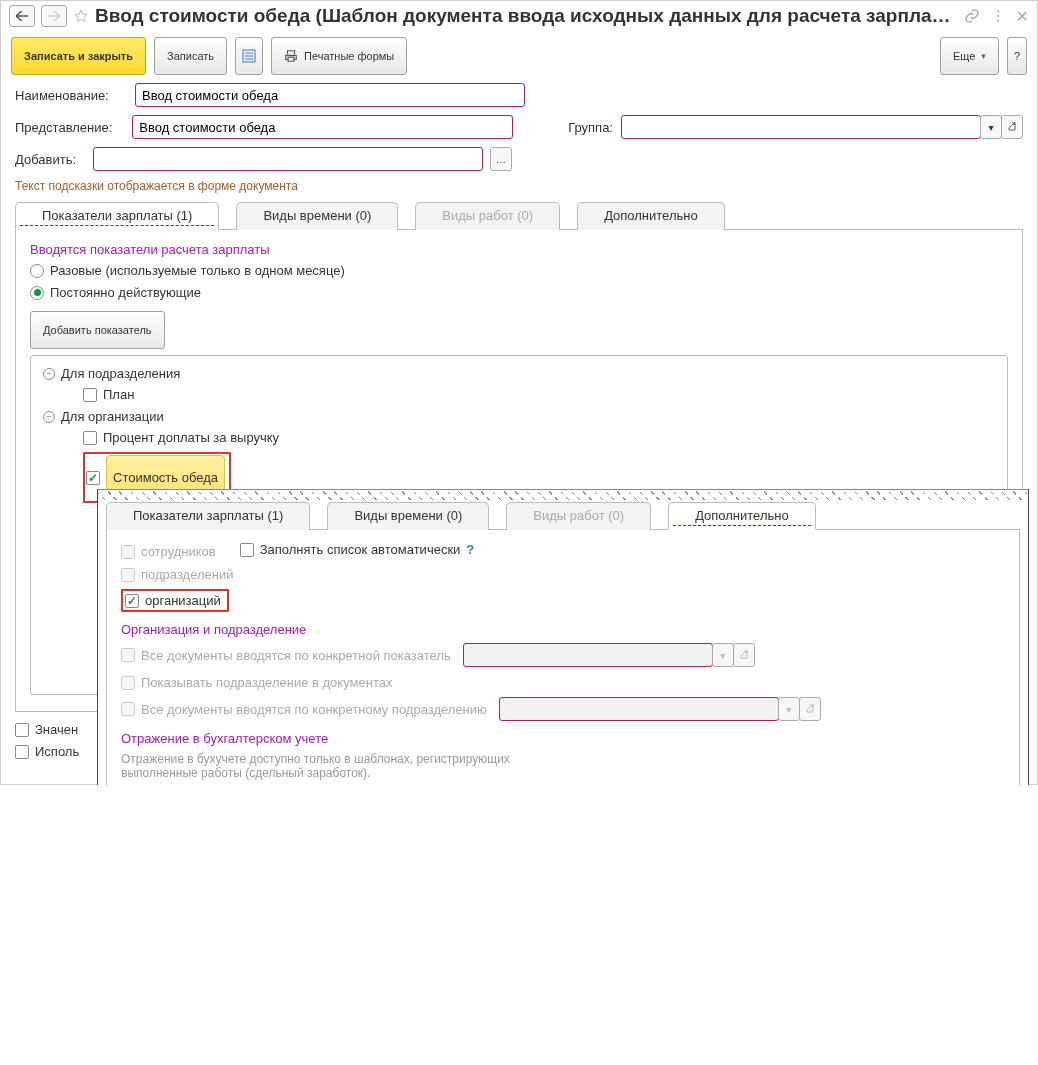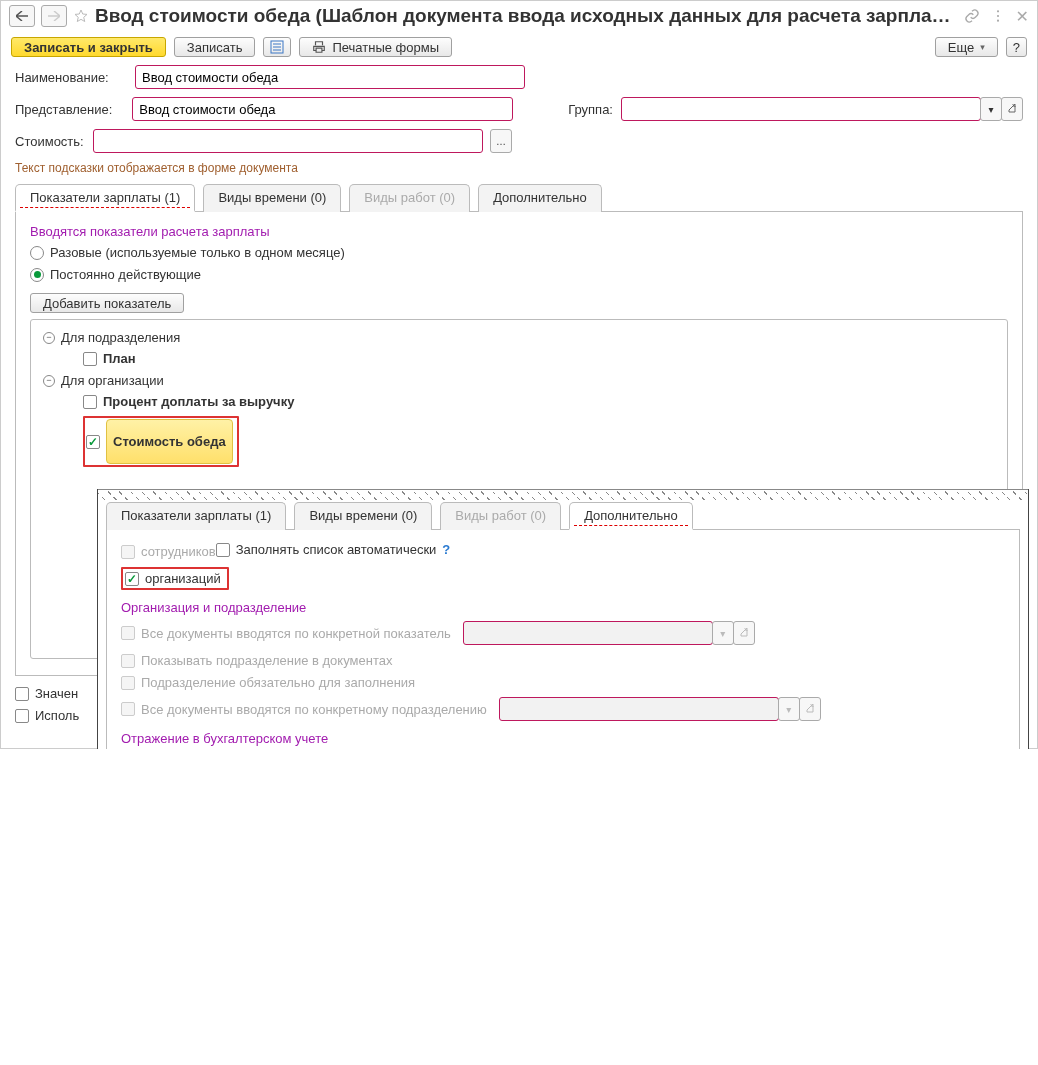--- a/index.html
+++ b/index.html
@@ -10,58 +10,58 @@
   .nav-btn { width: 26px; height: 22px; border: 1px solid #aaa; border-radius: 3px; background: #f7f7f7; display: inline-flex; align-items: center; justify-content: center; cursor: pointer; }
   .nav-btn.disabled { color: #bbb; }
   .nav-btn svg { display: block; }
   .star-icon { color: #bbb; width: 18px; height: 18px; }
   .title { font-size: 19px; font-weight: bold; color: #333; flex: 1; white-space: nowrap; overflow: hidden; text-overflow: ellipsis; }
   .title-icons { display: flex; align-items: center; gap: 10px; color: #aaa; }
   .ic { width: 16px; height: 16px; display: inline-flex; align-items: center; justify-content: center; cursor: pointer; }
   .close-x { font-size: 16px; color: #aaa; cursor: pointer; }
 
   .toolbar { display: flex; align-items: center; padding: 6px 10px; gap: 8px; }
-  .btn { border: 1px solid #a0a0a0; border-radius: 3px; background: linear-gradient(#fdfdfd, #e8e8e8); padding: 4px 12px; cursor: pointer; font-size: 13px; color: #333; height: 20px; display: inline-flex; align-items: center; gap: 6px; }
+  .btn { border: 1px solid #a0a0a0; border-radius: 3px; background: linear-gradient(#fdfdfd, #e8e8e8); padding: 4px 12px; cursor: pointer; font-size: 11px; color: #333; height: 38px; display: inline-flex; align-items: center; gap: 6px; }
   .btn.primary { background: linear-gradient(#ffe96a, #ffd92e); border-color: #c7a600; font-weight: bold; }
   .btn.icon-only { padding: 4px 6px; }
   .btn.disabled { color: #aaa; background: #f0f0f0; cursor: default; }
   .toolbar-spacer { flex: 1; }
   .more-btn::after { content: " ▾"; font-size: 9px; color: #666; }
 
   .form-area { padding: 2px 14px 10px; }
   .row { display: flex; align-items: center; margin-bottom: 8px; gap: 8px; }
   .lbl { width: 112px; color: #333; }
   input[type=text].field { border: 1px solid #be185d; border-radius: 3px; padding: 3px 6px; font-size: 13px; height: 24px; }
   .w-med { width: 390px; }
   .mini-btn { width: 22px; height: 24px; border: 1px solid #aaa; background: #f7f7f7; display: inline-flex; align-items: center; justify-content: center; font-size: 10px; cursor: pointer; border-radius: 3px; margin-left: -1px; }
   .note { color: #a06030; font-size: 12px; }
 
   
   .tabstrip { display: flex; border-bottom: 1px solid #bbb; margin-top: 8px; }
-  .tab { border: 1px solid #bbb; border-bottom: none; border-top-left-radius: 5px; border-top-right-radius: 5px; padding: 5px 14px; margin-right: 8px; background: #f3f3f3; cursor: pointer; position: relative; top: 1px; }
+  .tab { border: 1px solid #bbb; border-bottom: none; border-top-left-radius: 5px; border-top-right-radius: 5px; padding: 5px 26px; margin-right: 17px; background: #f3f3f3; cursor: pointer; position: relative; top: 1px; }
   .tab.active { background: #fff; border-bottom: 2px solid #fff; }
   .tab.active.dashed-red::after { content: ""; position: absolute; left: 4px; right: 4px; bottom: 2px; border-bottom: 1px dashed #d00; }
   .tab.disabled { color: #aaa; }
   .tabpane { border: 1px solid #bbb; border-top: none; padding: 12px 14px 16px; }
 
   .grn-head { color: #a21caf; margin-bottom: 6px; }
   .grey-note { color: #999; font-size: 12px; margin-bottom: 6px; }
 
   .radio-row, .check-row { display: flex; align-items: center; gap: 6px; margin-bottom: 7px; }
   .radio { width: 14px; height: 14px; border: 1px solid #888; border-radius: 50%; display: inline-flex; align-items: center; justify-content: center; }
   .radio.checked::after { content: ""; width: 7px; height: 7px; border-radius: 50%; background: #0a9a3c; }
   .checkbox { width: 14px; height: 14px; border: 1px solid #888; border-radius: 2px; display: inline-flex; align-items: center; justify-content: center; background: #fff; }
   .checkbox.checked::after { content: "✓"; color: #0a9a3c; font-size: 12px; font-weight: bold; line-height: 1; }
   .checkbox.disabled { border-color: #ccc; background: #f5f5f5; }
   .check-row.disabled { color: #aaa; }
 
   .tree-box { border: 1px solid #bbb; border-radius: 3px; padding: 10px 12px; margin-top: 6px; }
   .tree-item { display: flex; align-items: center; gap: 6px; margin-bottom: 6px; }
   .tree-toggle { width: 12px; height: 12px; border: 1px solid #888; border-radius: 50%; display: inline-flex; align-items: center; justify-content: center; font-size: 9px; line-height: 1; color: #555; }
-  .tree-children { padding-left: 40px; font-weight: bold; }
+  .tree-children { padding-left: 40px; }
   
   .highlight-frame { border: 2px solid #d33; padding: 1px 4px 1px 1px; display: inline-flex; align-items: center; gap: 6px; border-radius: 1px; }
   .highlight-label { background: linear-gradient(#fff1a6, #ffe06b); padding: 14px 6px; border: 1px solid #e0c142; border-radius: 4px; }
 
   
   .torn-overlay { position: absolute; left: 96px; top: 488px; width: 932px; background: #fff; border: 1px solid #444; border-top: none; padding: 0; }
   .torn-edge { height: 12px; background: #fff; position: relative; overflow: hidden; border-top: 1px solid #888; }
   .torn-edge::before {
     content: ""; position: absolute; left: -4px; right: -4px; top: -3px; height: 14px;
     background: repeating-linear-gradient(-45deg, transparent 0 4px, #fff 4px 8px),
@@ -155,21 +155,21 @@
         <input type="text" class="field" style="flex: 1 1 0%; width: 360px;">
         <span class="mini-btn">▾</span>
         <span class="mini-btn">
           <svg width="10" height="10" viewBox="0 0 10 10">
               <path fill="none" stroke="#666" d="M2 6v2h6V2H6M2 6 8 0M5 0h3v3"></path>
             </svg>
         </span>
       </div>
     </div>
     <div class="row">
-      <span class="lbl" style="width:70px">Стоимость:</span>
+      <span class="lbl" style="width:70px">Добавить:</span>
       <input type="text" class="field w-med" style="">
       <span class="mini-btn">…</span>
     </div>
     <div class="note">Текст подсказки отображается в форме документа</div>
 
     <div class="tabstrip">
       <div class="tab active dashed-red">Показатели зарплаты (1)</div>
       <div class="tab">Виды времени (0)</div>
       <div class="tab disabled">Виды работ (0)</div>
       <div class="tab">Дополнительно</div>
@@ -229,30 +229,34 @@
   <div class="torn-overlay">
     <div class="torn-edge"></div>
     <div class="torn-content">
       <div class="tabstrip" style="margin-top:0">
         <div class="tab">Показатели зарплаты (1)</div>
         <div class="tab">Виды времени (0)</div>
         <div class="tab disabled">Виды работ (0)</div>
         <div class="tab active dashed-red">Дополнительно</div>
       </div>
       <div class="tabpane" style="min-height:500px">
-        <div style="display:flex; align-items:center; margin-bottom:6px">
+        <div style="display:flex; gap:24px; align-items:center; margin-bottom:6px">
           <div class="check-row disabled" style="margin-bottom:0">
             <span class="checkbox disabled"></span>
             <span>сотрудников</span>
           </div>
           <div class="check-row" style="margin-bottom:4px">
             <span class="checkbox"></span>
             <span>Заполнять список автоматически</span>
             <span style="color:#2a7ad1; font-weight:bold; cursor:pointer">?</span>
           </div>
+        </div>
+        <div class="check-row disabled">
+          <span class="checkbox disabled"></span>
+          <span>подразделений</span>
         </div>
         <div class="highlight-frame" style="padding:2px 6px 2px 2px">
           <span class="checkbox checked"></span>
           <span>организаций</span>
         </div>
 
         <div class="sec">
           <div class="grn-head">Организация и подразделение</div>
           <div class="grp-row">
             <div class="check-row disabled" style="margin-bottom:0">
@@ -266,24 +270,20 @@
                 <svg width="10" height="10" viewBox="0 0 10 10">
                     <path fill="none" stroke="#bbb" d="M2 6v2h6V2H6M2 6 8 0M5 0h3v3"></path>
                   </svg>
               </span>
             </div>
           </div>
           <div class="check-row disabled">
             <span class="checkbox disabled"></span>
             <span>Показывать подразделение в документах</span>
           </div>
-          <div class="check-row disabled">
-            <span class="checkbox disabled"></span>
-            <span>Подразделение обязательно для заполнения</span>
-          </div>
           <div class="grp-row">
             <div class="check-row disabled" style="margin-bottom:0">
               <span class="checkbox disabled"></span>
               <span>Все документы вводятся по конкретному подразделению</span>
             </div>
             <div class="inline-input">
               <input type="text" class="field field-disabled" style="width: 280px;">
               <span class="mini-btn" style="color:#bbb">▾</span>
               <span class="mini-btn" style="color:#bbb">
                 <svg width="10" height="10" viewBox="0 0 10 10">

